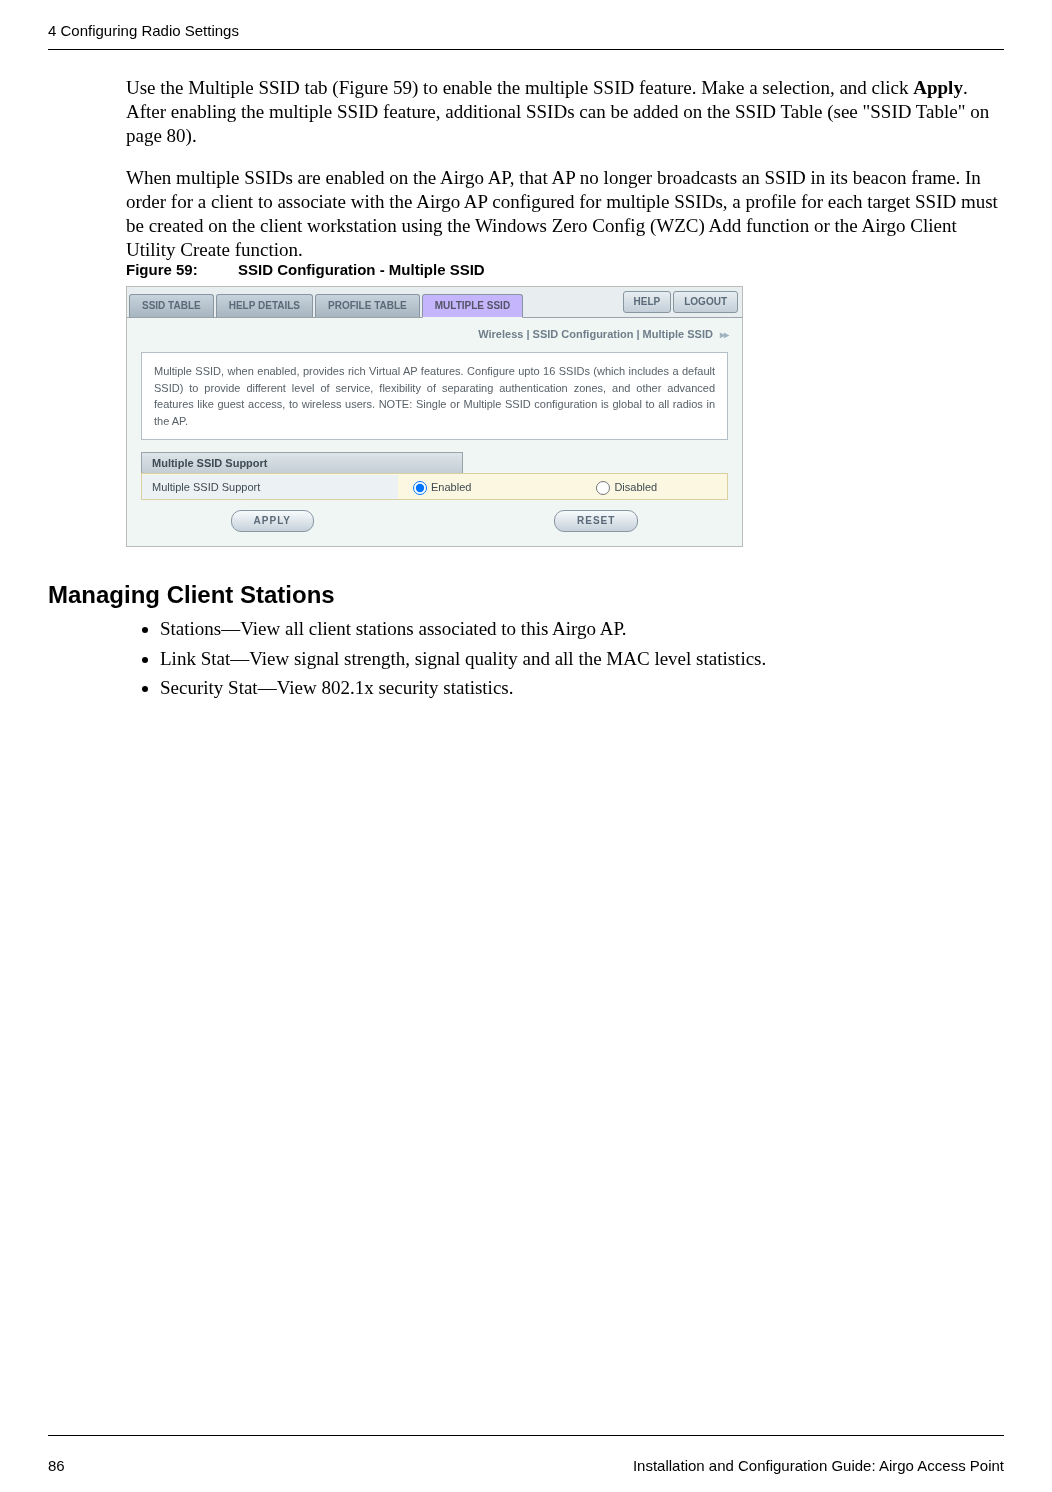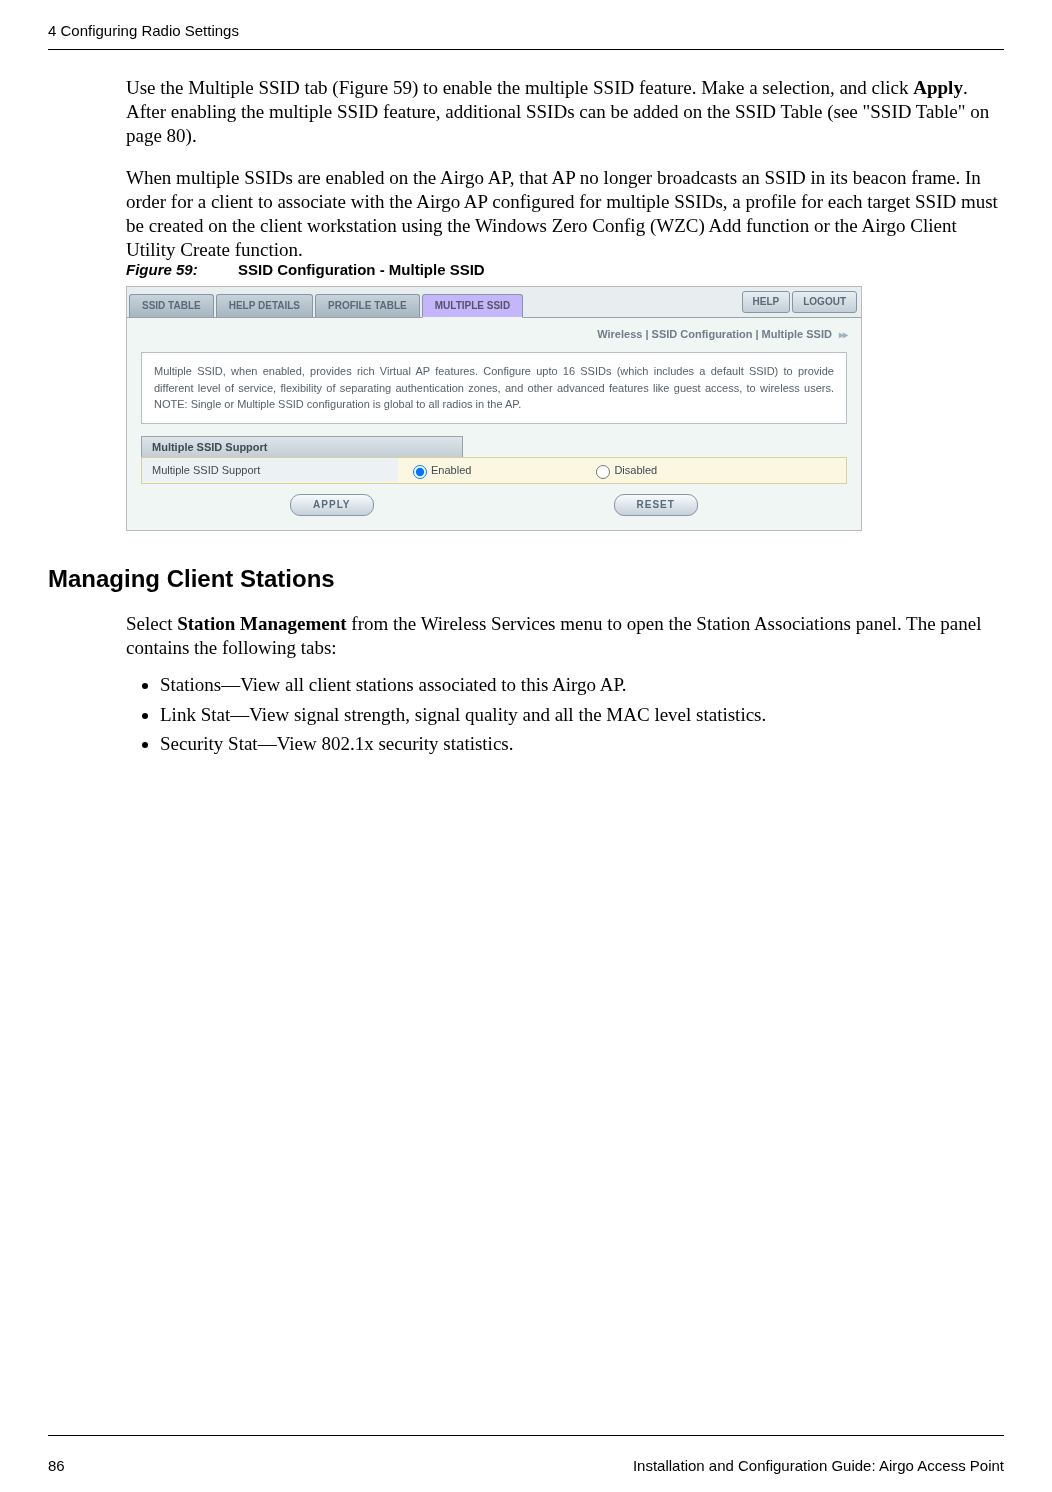--- a/index.html
+++ b/index.html
@@ -41,24 +41,24 @@
   .body-text.last {
     margin-bottom: 0;
   }
   .fig-caption {
     margin-left: 78px;
     font-family: Arial, Helvetica, sans-serif;
     font-size: 15px;
     font-weight: bold;
     margin-bottom: 8px;
   }
-  .fig-caption .figlabel { display:inline-block; width:112px;font-style:italic; }
+  .fig-caption .figlabel { display:inline-block; width:112px; }
   .screenshot-wrap {
     margin-left: 78px;
-    width: 736px;
+    width: 617px;
     background: #f0f6f4;
     border: 1px solid #bbb;
     box-sizing: border-box;
     margin-bottom: 34px;
   }
   .tabs-row {
     display: flex;
     align-items: flex-end;
     background: #e8eef0;
     height: 30px;
@@ -266,23 +266,20 @@
       <span>Disabled</span>
     </div>
 
     <div class="ss-action-row">
       <div class="ss-action-btn">APPLY</div>
       <div class="ss-action-btn">RESET</div>
     </div>
   </div>
 
   <h2 class="h2">Managing Client Stations</h2>
-  <p class="body-text">
-    <span>Select </span><b>Station Management</b><span> from the Wireless Services menu to open the Station Associations panel. The panel contains the following tabs:</span>
-  </p>
   <ul class="bullets">
     <li>Stations—View all client stations associated to this Airgo AP.</li>
     <li>Link Stat—View signal strength, signal quality and all the MAC level statistics.</li>
     <li>Security Stat—View 802.1x security statistics.</li>
   </ul>
 
   <hr class="footer-rule">
   <div class="footer-row">
     <span>86</span>
     <span>Installation and Configuration Guide: Airgo Access Point</span>

